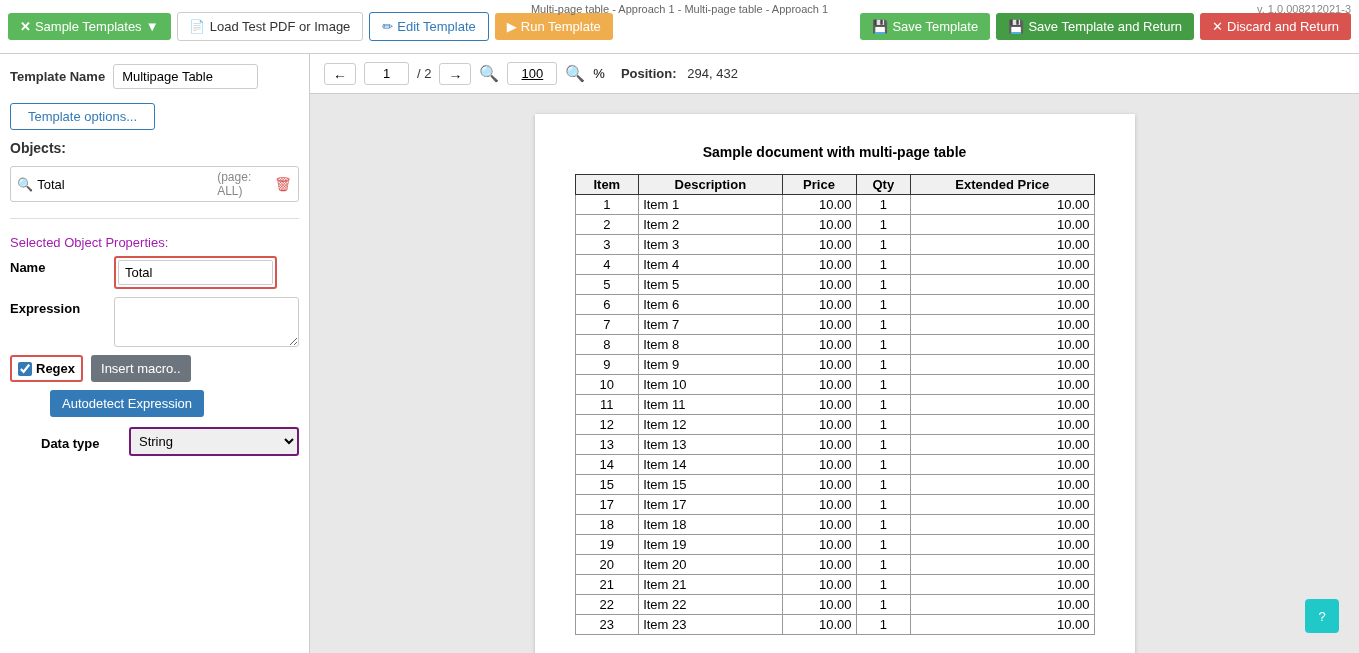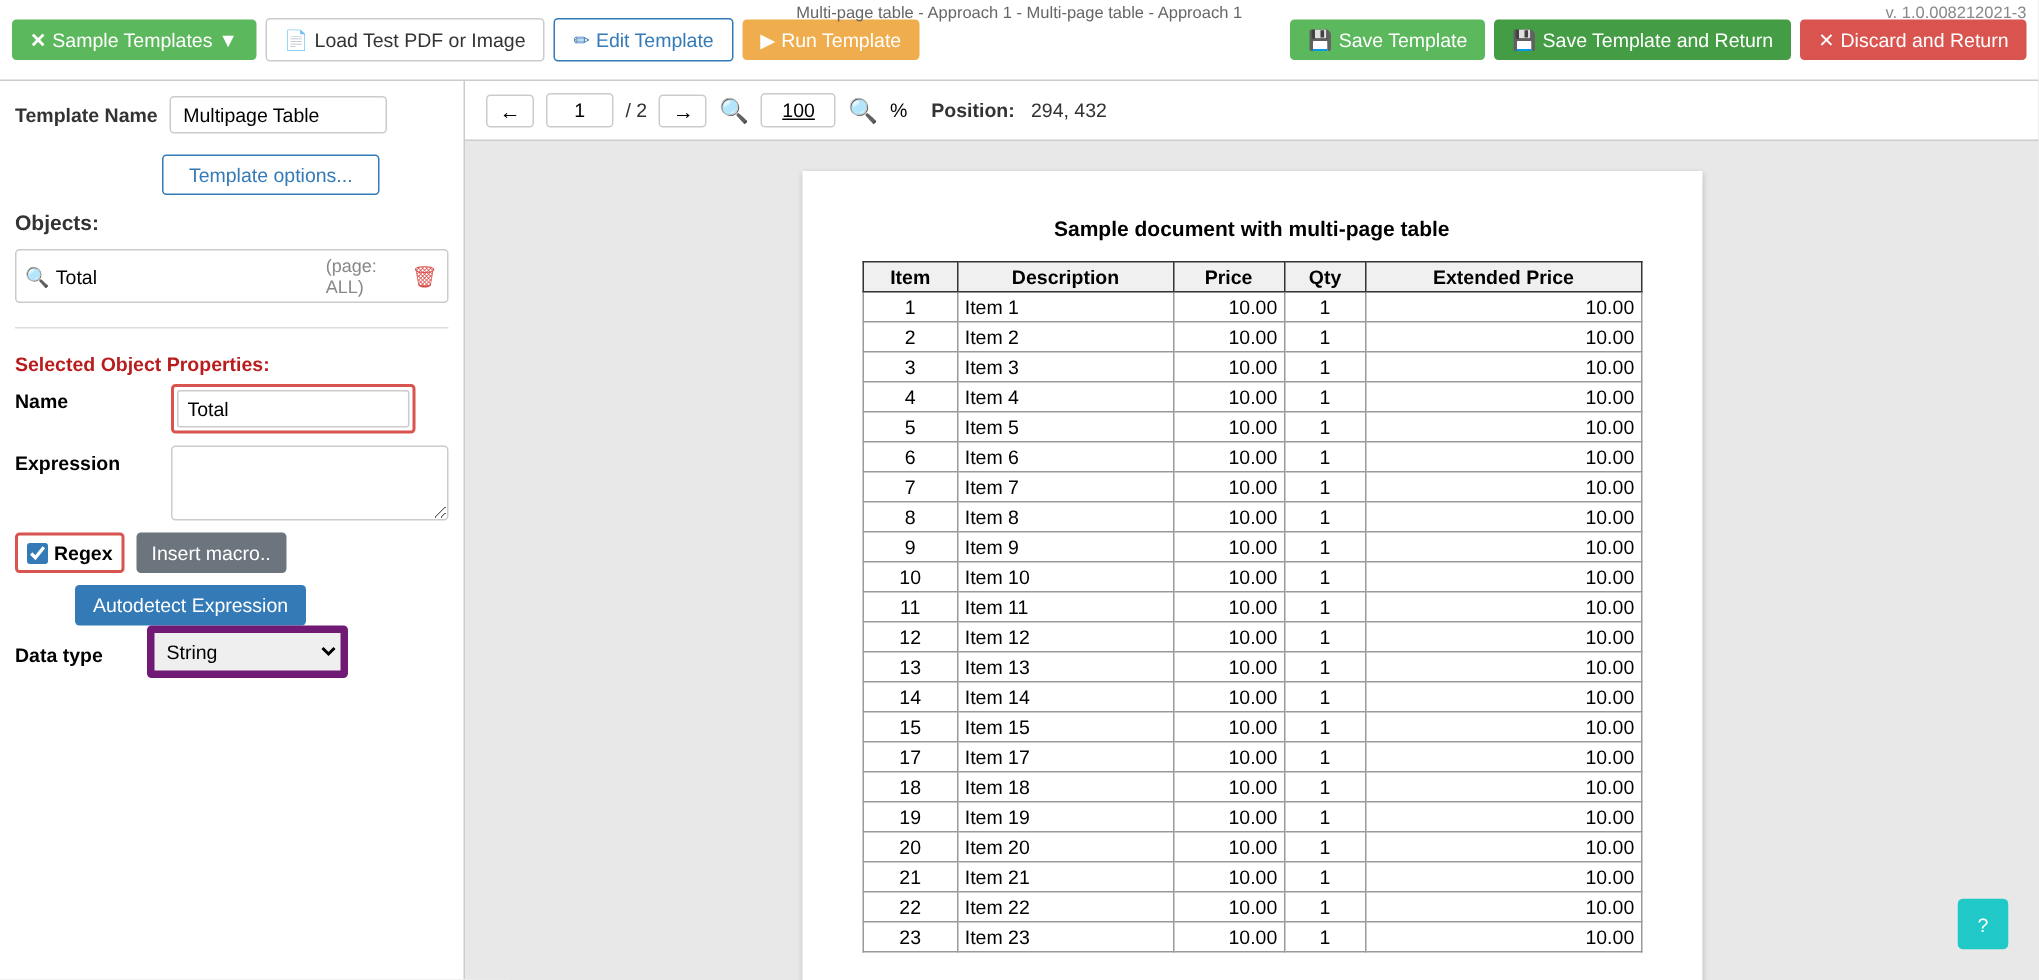--- a/index.html
+++ b/index.html
@@ -57,21 +57,21 @@
     }
     .search-icon { color: #888; font-size: 13px; }
     .search-input { border: none; outline: none; font-size: 13px; flex: 1; }
     .search-meta { color: #888; font-size: 12px; }
     .delete-icon { color: #d9534f; cursor: pointer; font-size: 14px; }
 
     
     .divider { border: none; border-top: 1px solid #ddd; margin: 6px 0; }
 
     
-    .section-title { font-weight: bold; font-size: 13px; color: #b91c1c; margin-bottom: 6px; }
+    .section-title { font-weight: normal; font-size: 13px; color: #a21caf; margin-bottom: 6px; }
     .prop-row { display: flex; align-items: flex-start; gap: 24px; margin-bottom: 8px; }
     .prop-label { font-weight: bold; min-width: 80px; padding-top: 4px; }
 
     
     .name-input-wrapper {
       border: 2px solid #d9534f; border-radius: 3px; padding: 2px;
     }
     .name-input {
       border: 1px solid #ccc; border-radius: 2px; padding: 4px 6px;
       font-size: 13px; width: 155px;
@@ -96,22 +96,22 @@
     .insert-macro-btn {
       background: #6c757d; color: #fff; border: none; border-radius: 3px;
       padding: 5px 10px; font-size: 13px; cursor: pointer;
     }
     .autodetect-btn {
       background: #337ab7; color: #fff; border: none; border-radius: 3px;
       padding: 6px 12px; font-size: 13px; cursor: pointer;
     }
     .datatype-row { display: flex; align-items: center; gap: 8px; }
     .datatype-select {
-      border: 5px solid #701a75; border-radius: 3px; padding: 4px;
-      font-size: 13px; width: 134px;
+      border: 2px solid #701a75; border-radius: 3px; padding: 4px;
+      font-size: 13px; width: 170px;
     }
 
     
     #right-panel {
       flex: 1; background: #e8e8e8; overflow: auto; position: relative;
       display: flex; flex-direction: column;
     }
     #toolbar-bar {
       background: #fff; border-bottom: 1px solid #ccc;
       display: flex; align-items: center; padding: 6px 14px; gap: 8px;
@@ -206,21 +206,21 @@
 
 <div id="main">
 
   <div id="left-panel">
 
     <div class="field-row">
       <span class="field-label">Template Name</span>
       <input type="text" class="template-name-input" value="Multipage Table" style="">
     </div>
 
-    <div style="margin-left:98px;">
+    <div style="">
       <button class="template-options-btn">
         <span>Template options...</span>
       </button>
     </div>
 
     <div>
       <span class="objects-label">Objects:</span>
     </div>
 
     <div class="search-row">
@@ -257,21 +257,21 @@
           <span>Insert macro..</span>
         </button>
       </div>
 
       <div style="margin-top:8px;margin-left:40px;">
         <button class="autodetect-btn">
           <span>Autodetect Expression</span>
         </button>
       </div>
 
-      <div class="datatype-row" style="">
+      <div class="datatype-row" style="margin-top:10px;justify-content:flex-end;">
         <span class="prop-label">Data type</span>
         <select class="datatype-select">
           <option>String</option>
           <option>Number</option>
           <option>Date</option>
           <option>Boolean</option>
         </select>
       </div>
     </div>
   </div>

